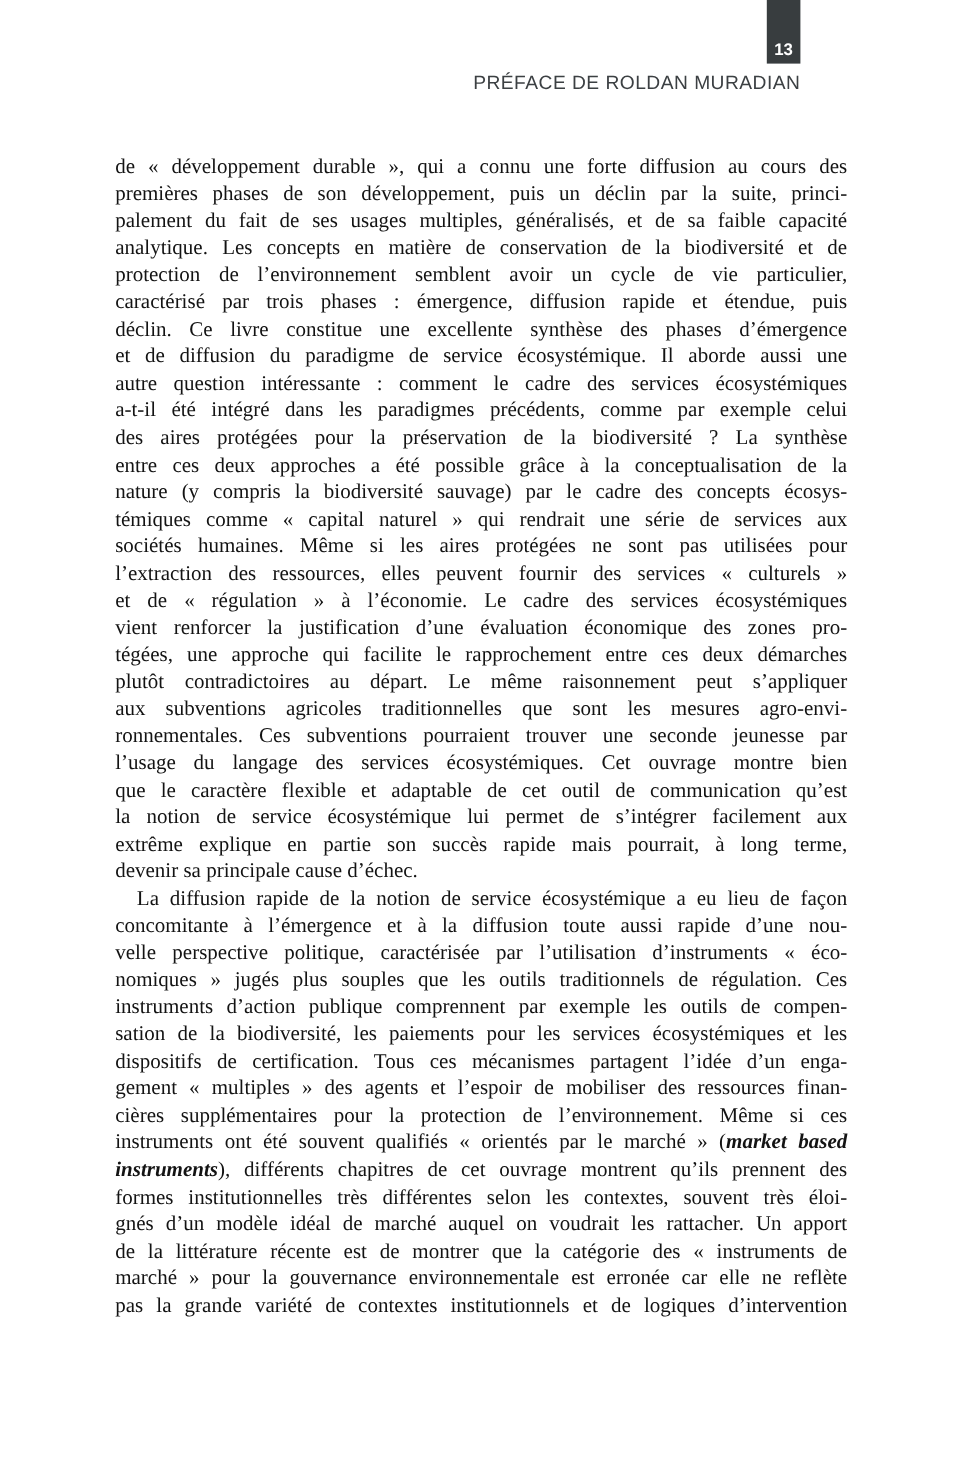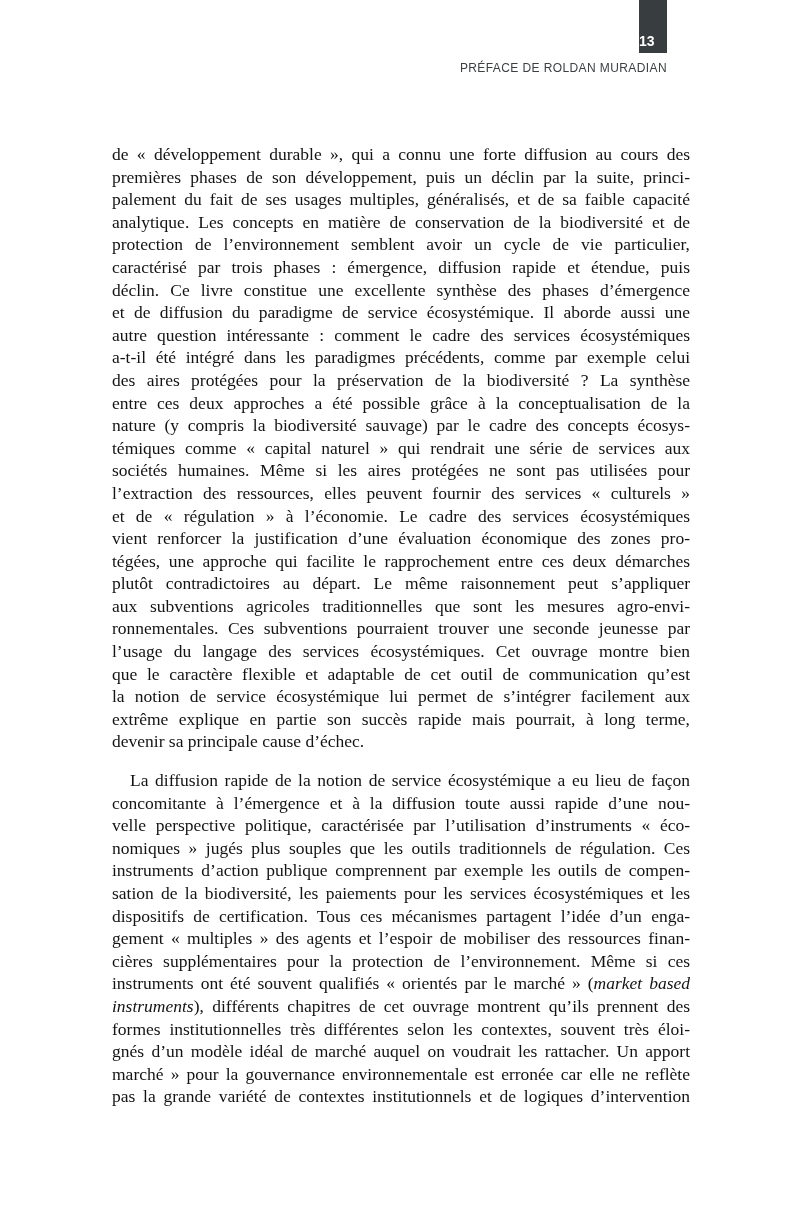--- a/index.html
+++ b/index.html
@@ -17,59 +17,60 @@
   }
   .pagenum-box {
     position: absolute;
     top: 0;
     left: 639px;
     width: 28px;
     height: 53px;
     background: #383d3f;
     display: flex;
     align-items: flex-end;
+    justify-content: center;
     box-sizing: border-box;
     padding-bottom: 5px;
   }
   .pagenum-box span {
     color: #ffffff;
     font-family: "Liberation Sans", sans-serif;
     font-weight: bold;
     font-size: 14px;
     line-height: 1;
   }
   .running-head {
     position: absolute;
     top: 61px;
     right: 133px;
     font-family: "Liberation Sans", sans-serif;
-    font-size: 12px;
+    font-size: 16px;
     letter-spacing: 0.4px;
     color: #3c4043;
     white-space: nowrap;
     text-align: right;
   }
   .body-text {
     position: absolute;
     top: 127px;
     left: 96px;
     width: 610px;
     font-size: 17.5px;
     line-height: 22.6px;
     color: #131313;
   }
-  .paragraph { margin: 16px; }
+  .paragraph { margin: 0; }
   .line {
     text-align: justify;
     text-align-last: justify;
     white-space: normal;
   }
   .line.flush { text-align-last: left; }
   .line.indent { text-indent: 18px; }
-  .it { font-style: italic; }
+  .it { font-style: italic; font-weight: bold; }
 </style>
 </head>
 <body>
 
 <div class="page">
   <div class="pagenum-box" style="background: rgb(56, 61, 63);">
     <span>13</span>
   </div>
   <div class="running-head">PRÉFACE DE ROLDAN MURADIAN</div>
   <div class="body-text">
@@ -109,17 +110,18 @@
         <div class="line"><span>nomiques » jugés plus souples que les outils traditionnels de régulation. Ces</span></div>
         <div class="line"><span>instruments d’action publique comprennent par exemple les outils de compen-</span></div>
         <div class="line"><span>sation de la biodiversité, les paiements pour les services écosystémiques et les</span></div>
         <div class="line"><span>dispositifs de certification. Tous ces mécanismes partagent l’idée d’un enga-</span></div>
         <div class="line"><span>gement « multiples » des agents et l’espoir de mobiliser des ressources finan-</span></div>
         <div class="line"><span>cières supplémentaires pour la protection de l’environnement. Même si ces</span></div>
         <div class="line"><span>instruments ont été souvent qualifiés « orientés par le marché » (</span><span class="it">market based</span></div>
         <div class="line"><span class="it">instruments</span><span>), différents chapitres de cet ouvrage montrent qu’ils prennent des</span></div>
         <div class="line"><span>formes institutionnelles très différentes selon les contextes, souvent très éloi-</span></div>
         <div class="line"><span>gnés d’un modèle idéal de marché auquel on voudrait les rattacher. Un apport</span></div>
+        <div class="line"><span>de la littérature récente est de montrer que la catégorie des « instruments de</span></div>
         <div class="line"><span>marché » pour la gouvernance environnementale est erronée car elle ne reflète</span></div>
         <div class="line"><span>pas la grande variété de contextes institutionnels et de logiques d’intervention</span></div>
       </div>
     </div>
 </div>
 
 </body></html>

